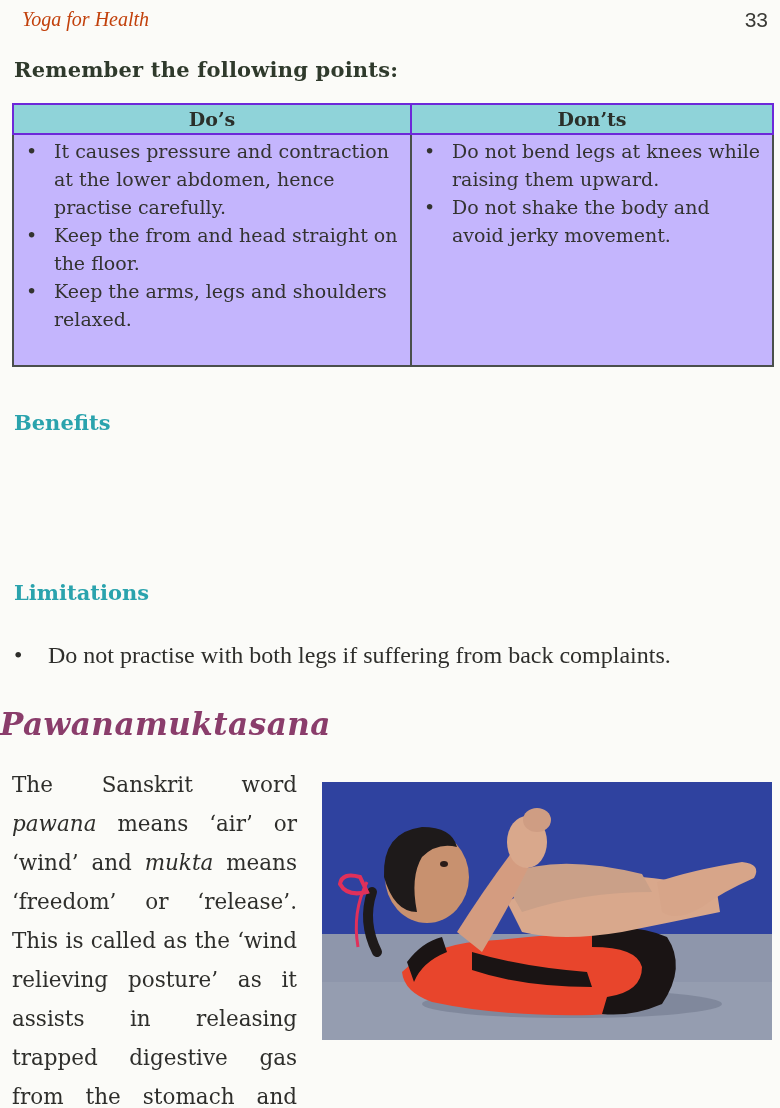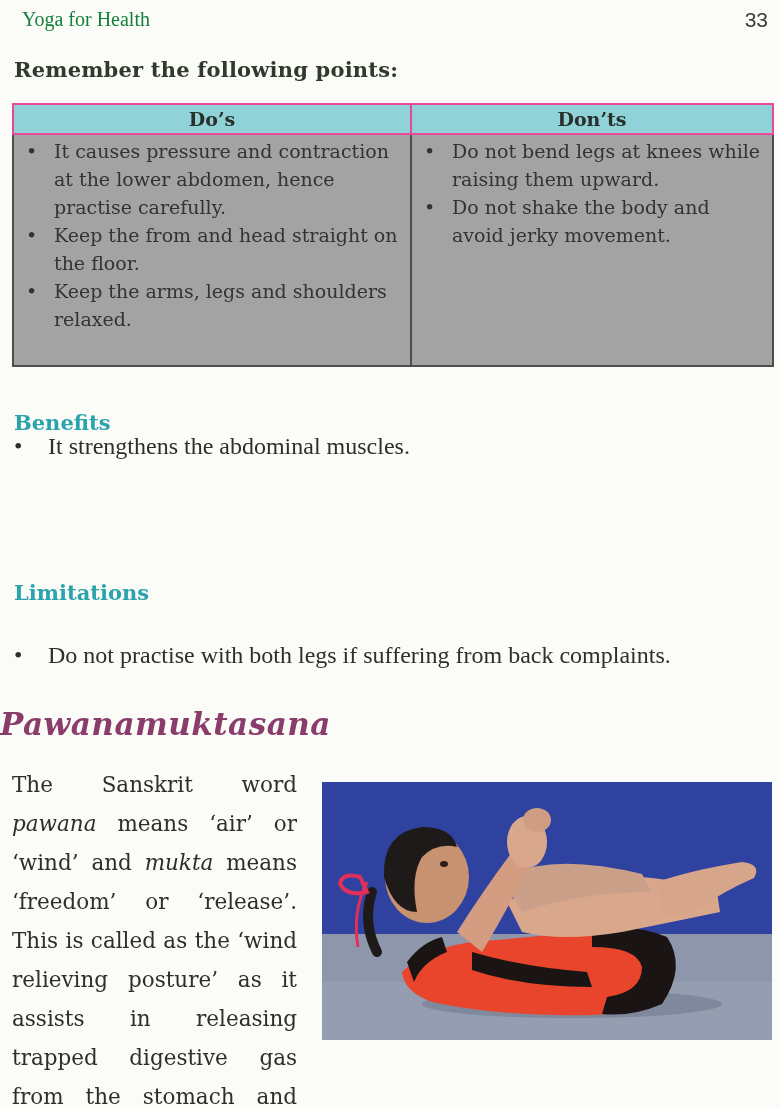--- a/index.html
+++ b/index.html
@@ -5,47 +5,47 @@
   html, body { margin: 0; padding: 0; }
   body {
     width: 780px; height: 1108px; overflow: hidden;
     background: #fbfbf8;
     color: #2e2e2b;
     font-family: "DejaVu Serif", serif;
     position: relative;
   }
   .running-head {
     position: absolute; left: 22px; top: 8px;
-    font-family: "Liberation Serif", serif; 
-    font-size: 20px; color: #15803d;
+    font-family: "Liberation Serif", serif; font-style: italic;
+    font-size: 20px; color: #c2410c;
   }
   .page-number {
     position: absolute; right: 12px; top: 8px;
     font-family: "Liberation Sans", sans-serif; font-size: 21px; color: #3a3a36;
   }
   .section-title {
     position: absolute; left: 14px; top: 57px;
     font-family: "DejaVu Serif", serif; font-weight: bold;
     font-size: 21px; color: #2f3a2c; letter-spacing: 0.2px;
   }
   table.points {
     position: absolute; left: 12px; top: 103px;
     width: 762px; border-collapse: collapse;
     font-family: "DejaVu Serif", serif;
   }
   table.points th {
     background: #8fd3d9;
-    border: 2px solid #ec4899;
+    border: 2px solid #6d28d9;
     height: 28px; padding: 0;
     font-size: 19px; font-weight: bold; color: #2a2f2a;
   }
   table.points td {
     border: 2px solid #4a4f4c;
     vertical-align: top; height: 228px;
-    padding: 2px 8px 0 10px; background: #a3a3a3;
+    padding: 2px 8px 0 10px; background: #c4b5fd;
   }
   table.points th:first-child, table.points td:first-child { width: 378px; }
   ul.bullets { list-style: none; margin: 0; padding: 0; }
   ul.bullets li {
     position: relative; padding-left: 30px;
     font-size: 19px; line-height: 28px; color: #333330;
   }
   ul.bullets li::before {
     content: "•"; position: absolute; left: 2px; top: 0;
   }
@@ -111,21 +111,20 @@
           <li>Do not bend legs at knees while raising them upward.</li>
           <li>Do not shake the body and avoid jerky movement.</li>
         </ul>
       </td>
     </tr>
   </tbody>
 </table>
 
 <div class="subhead" style="top:394px;margin-top:16px;">Benefits</div>
 <ul class="body-list" style="top:431px;">
-  <li>It strengthens the abdominal muscles.</li>
 </ul>
 
 <div class="subhead" style="top:580px;">Limitations</div>
 <ul class="body-list" style="top:616px;margin-top:24px;">
   <li>Do not practise with both legs if suffering from back complaints.</li>
 </ul>
 
 <div class="asana-title">Pawanamuktasana</div>
 
 <p class="intro"><span>The Sanskrit word </span><i>pawana</i><span> means ‘air’ or ‘wind’ and </span><i>mukta</i><span> means ‘freedom’ or ‘release’. This is called as the ‘wind relieving posture’ as it assists in releasing trapped digestive gas from the stomach and intestines.</span></p>

